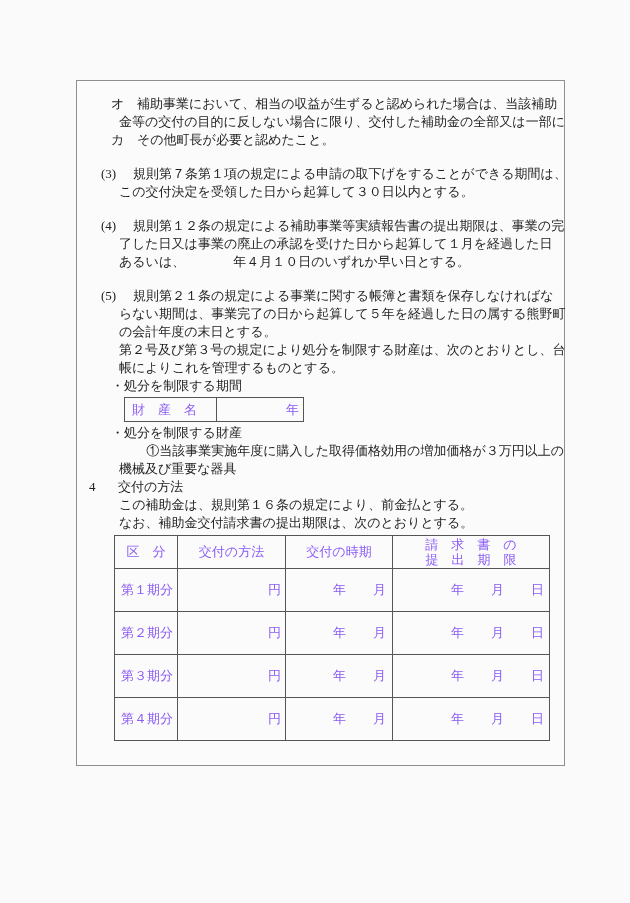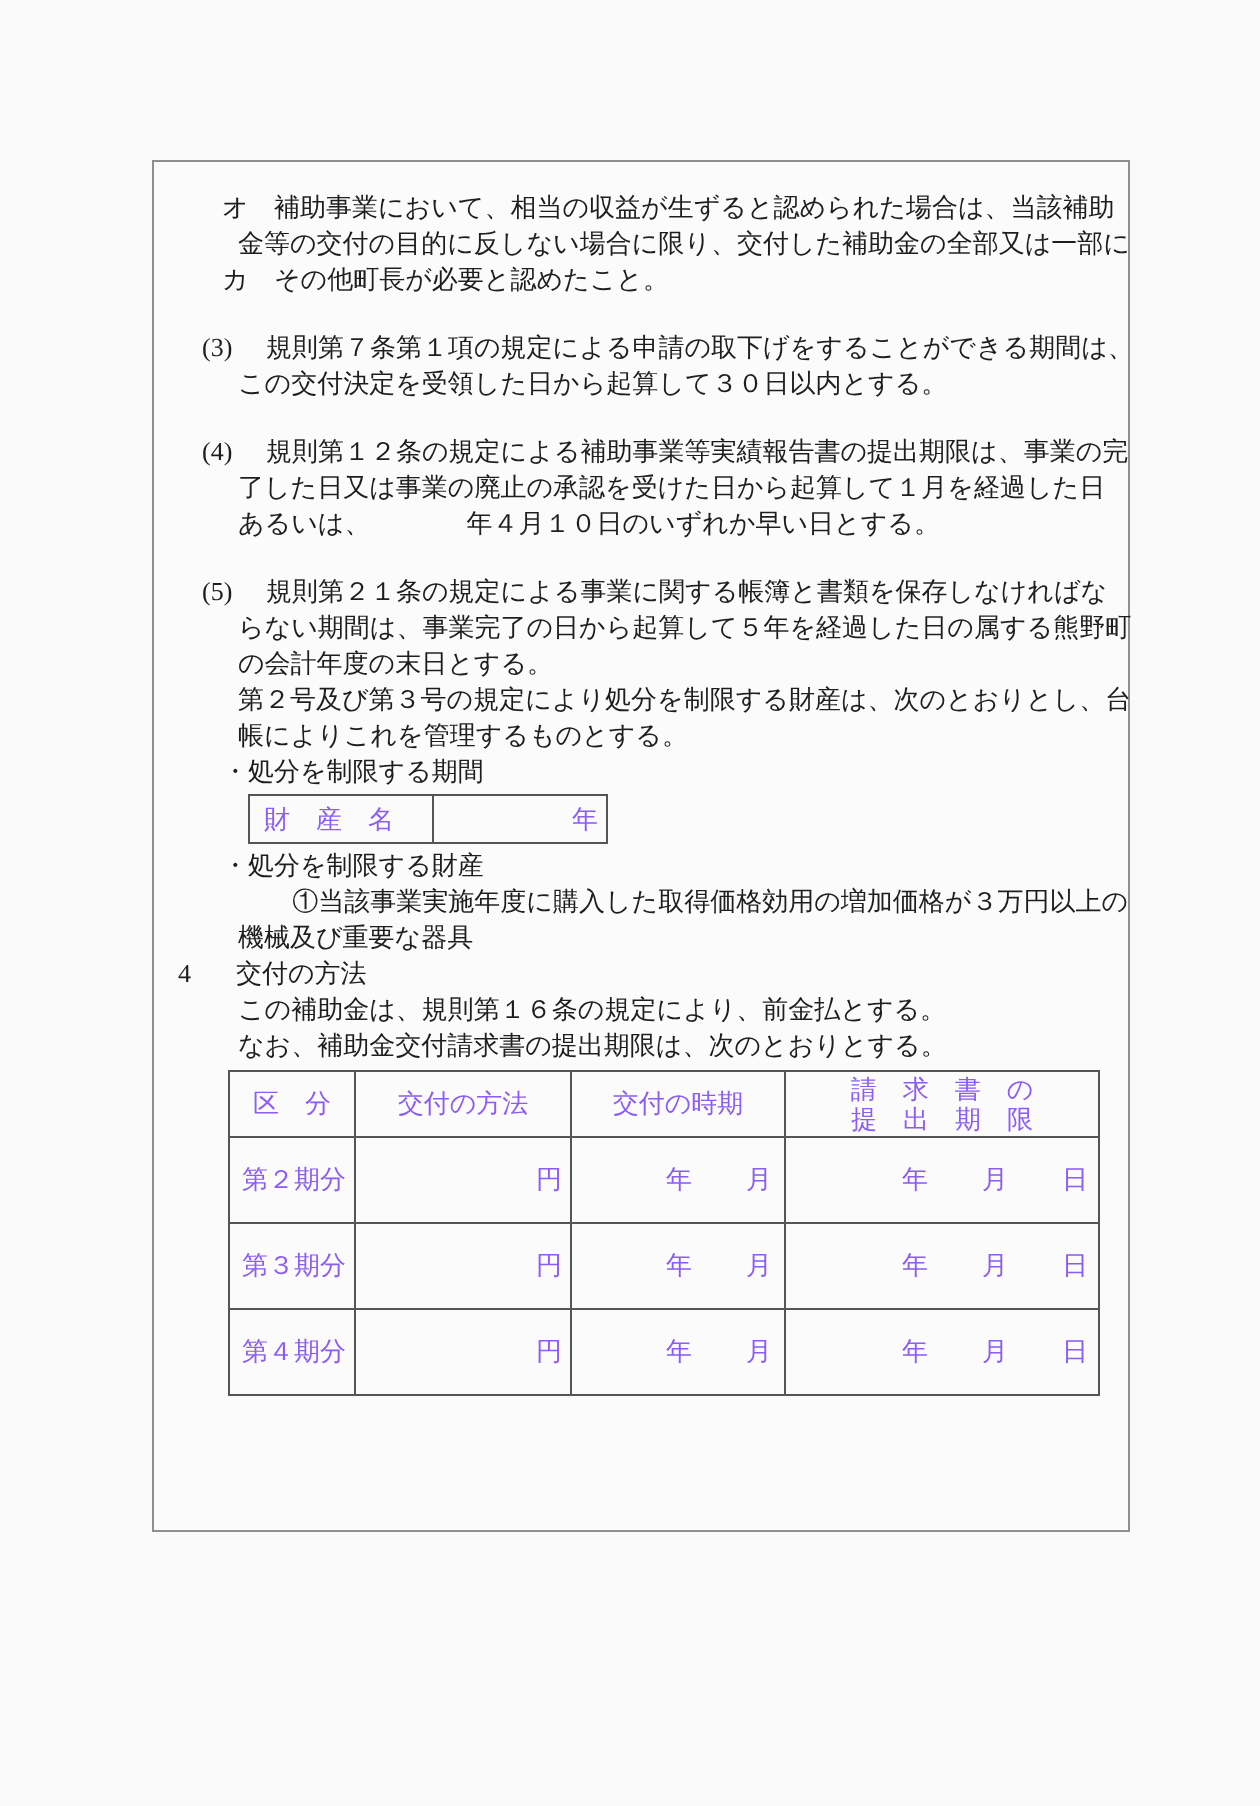--- a/index.html
+++ b/index.html
@@ -103,20 +103,37 @@
         <th>交付の方法</th>
         <th>交付の時期</th>
         <th class="deadline-header">
           <div>請　求　書　の</div>
           <div>提　出　期　限</div>
         </th>
       </tr>
     </thead>
     <tbody id="sched-body">
         <tr>
+          <td class="cat">第１期分</td>
+          <td class="amt">円</td>
+          <td class="tim">
+            <div class="cellflex">
+              <span>年</span>
+              <span>月</span>
+            </div>
+          </td>
+          <td class="ddl">
+            <div class="cellflex">
+              <span>年</span>
+              <span>月</span>
+              <span>日</span>
+            </div>
+          </td>
+        </tr>
+        <tr>
           <td class="cat">第２期分</td>
           <td class="amt">円</td>
           <td class="tim">
             <div class="cellflex">
               <span>年</span>
               <span>月</span>
             </div>
           </td>
           <td class="ddl">
             <div class="cellflex">

